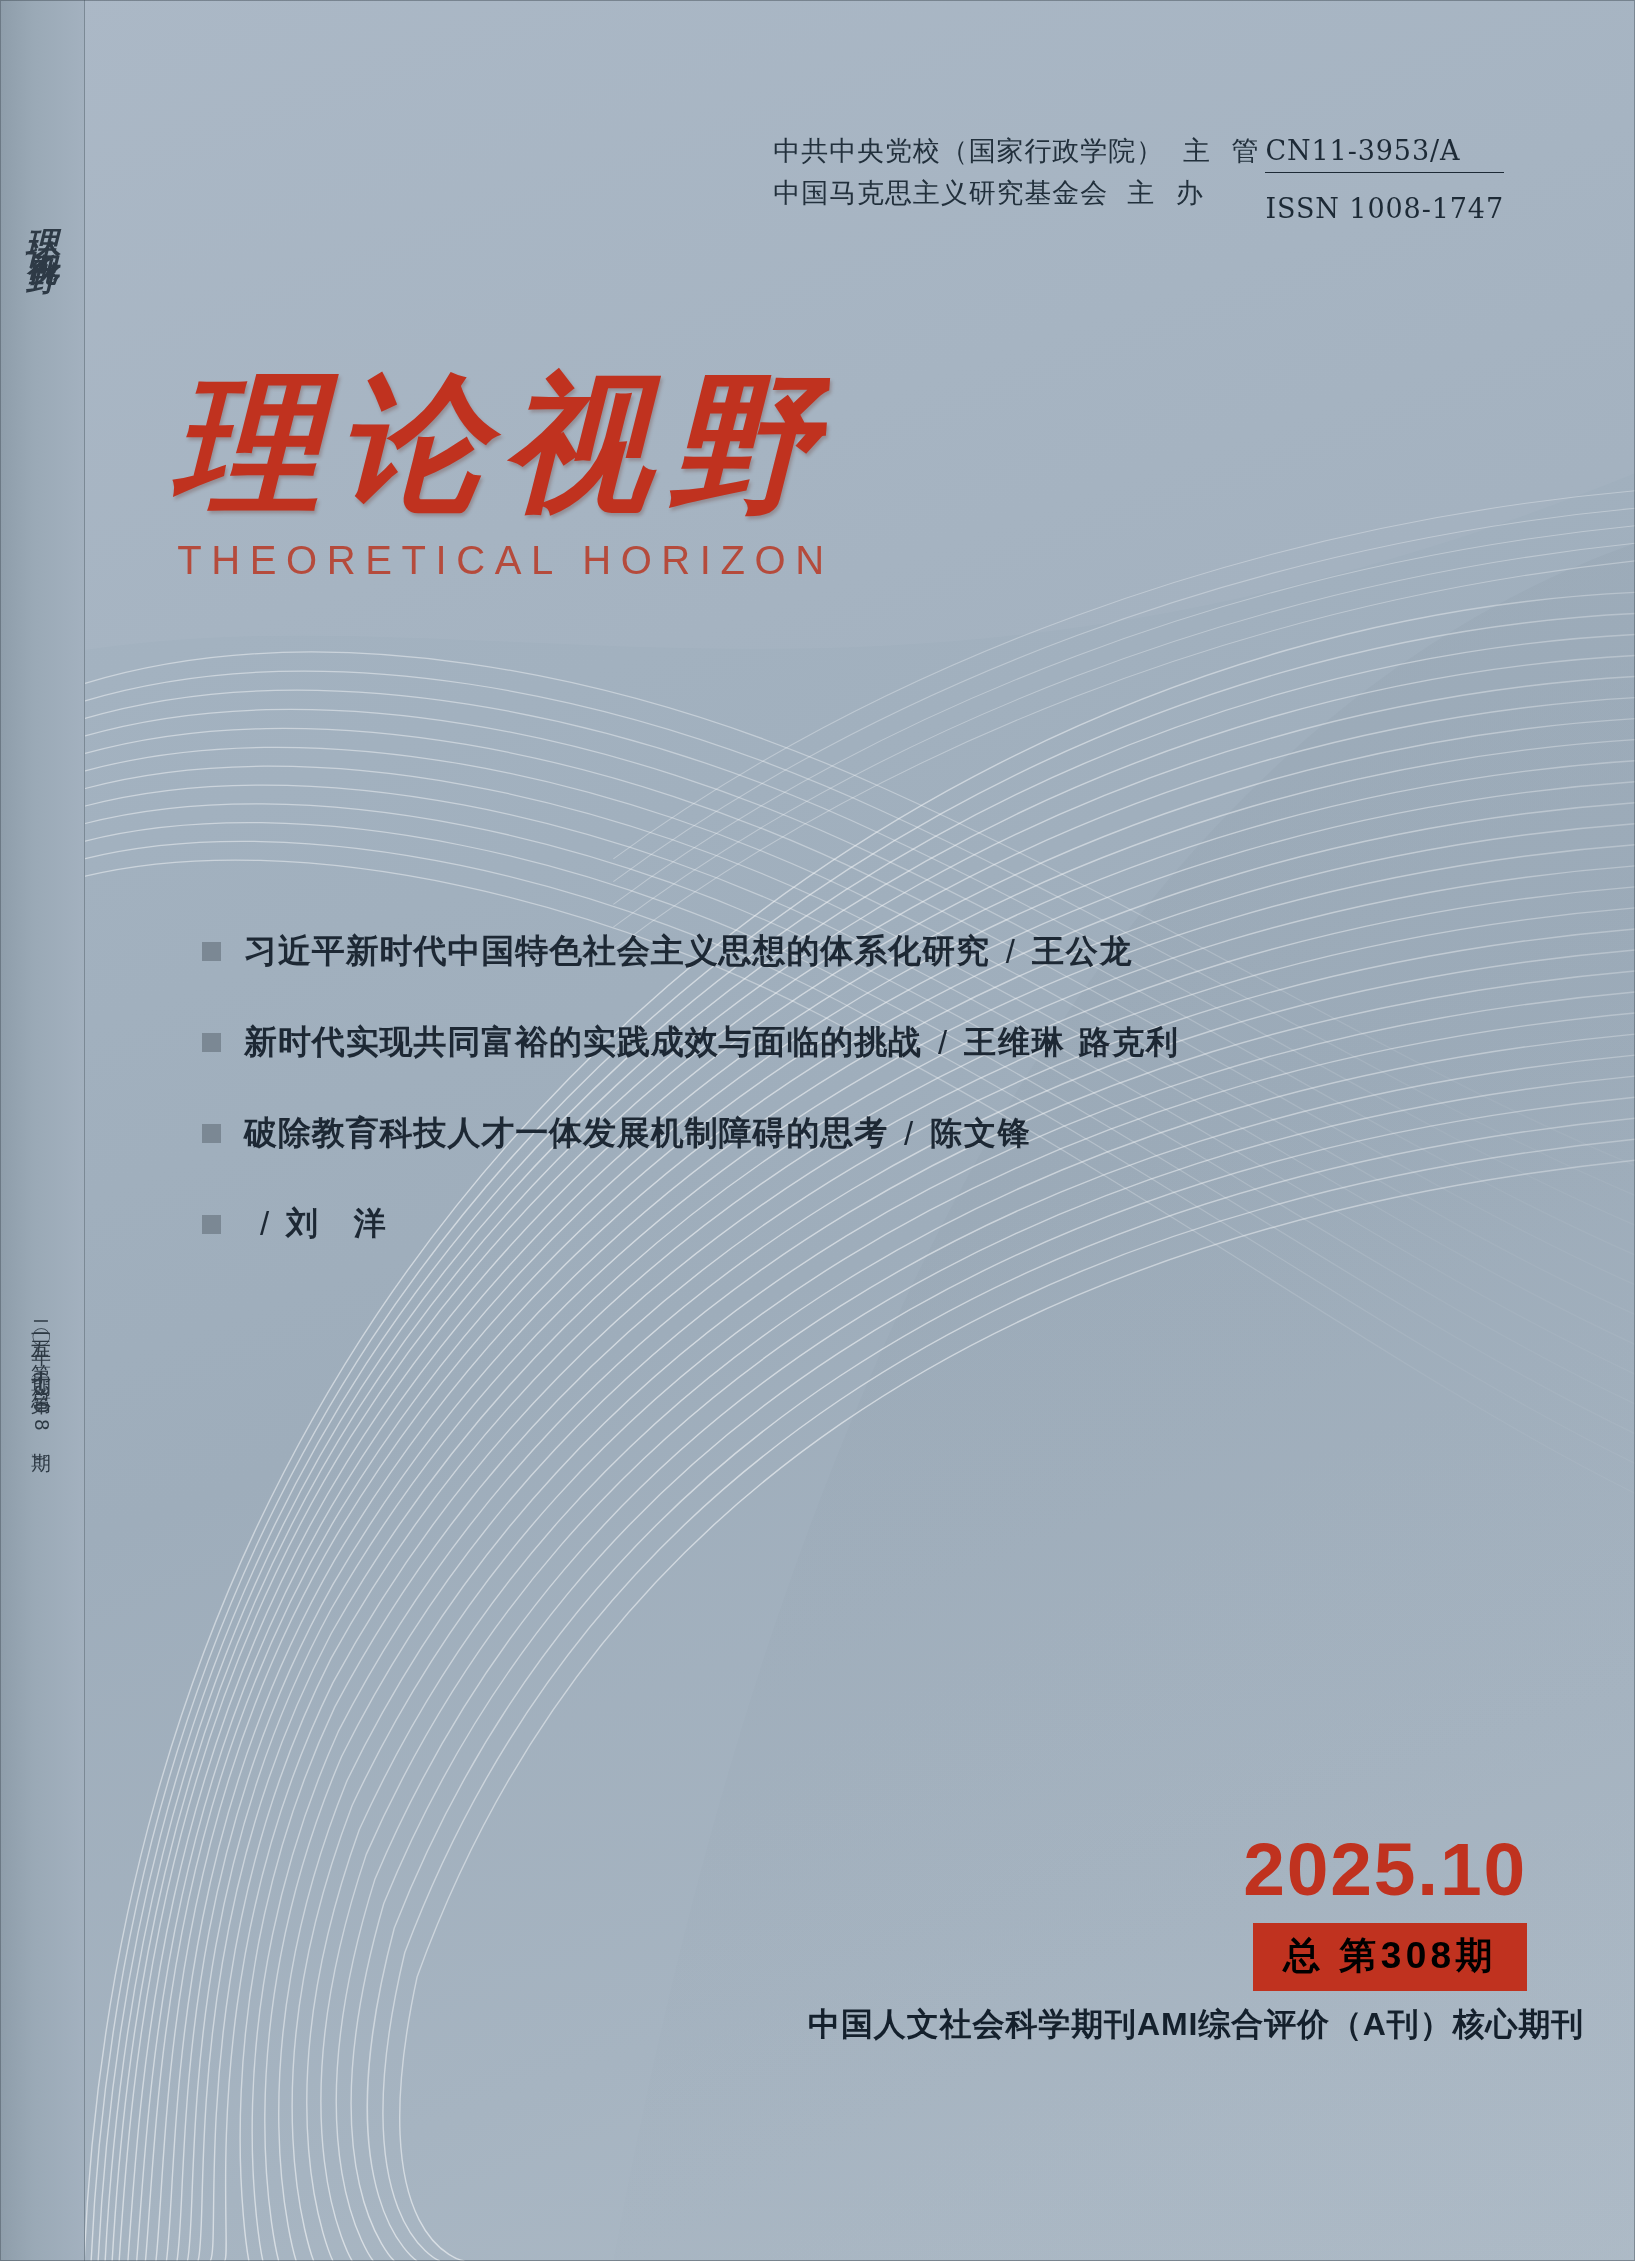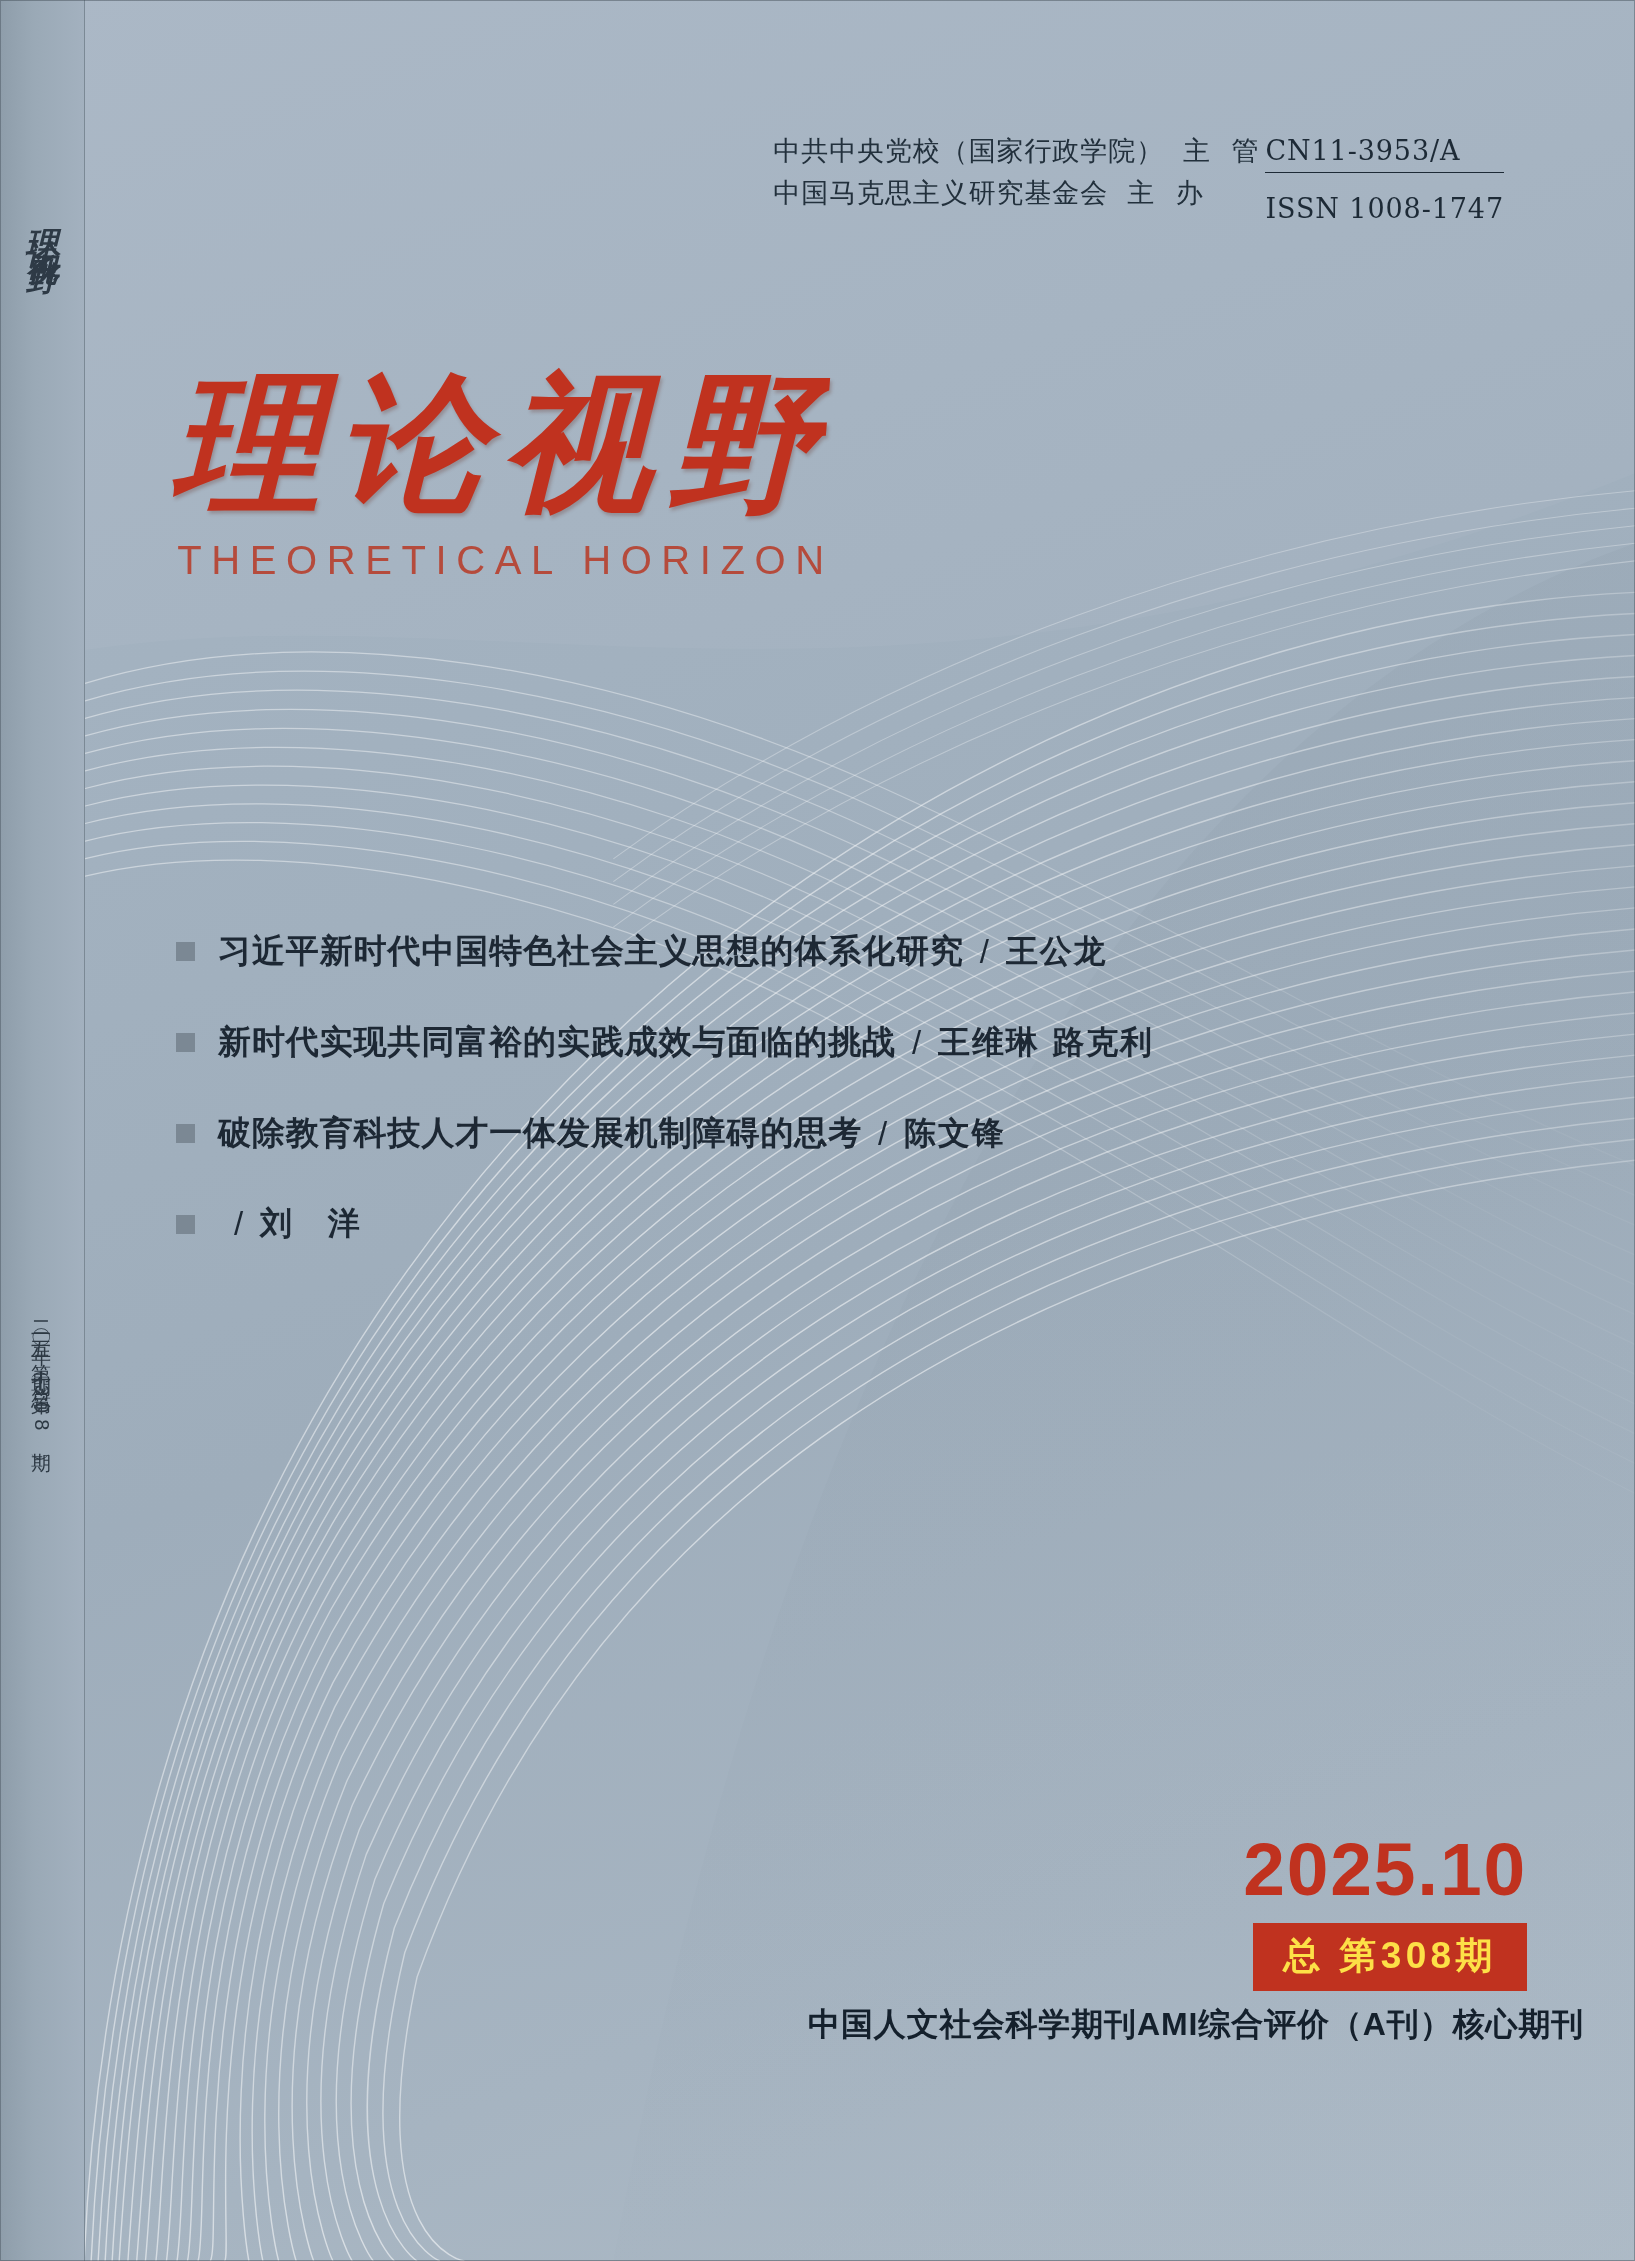--- a/index.html
+++ b/index.html
@@ -138,21 +138,21 @@
     font-size: 40px;
     font-weight: 400;
     letter-spacing: 9.6px;
     color: #b54b3c;
     white-space: nowrap;
   }
 
   
   .toc {
     position: absolute;
-    left: 176px;
+    left: 202px;
     top: 929px;
     width: 1271px;
   }
   .toc-item {
     display: flex;
     align-items: center;
     margin-bottom: 46px;
   }
   .toc-bullet {
     width: 19px;
@@ -195,21 +195,21 @@
     font-weight: 700;
     font-size: 75px;
     line-height: 1;
     color: #c0321f;
     letter-spacing: 1.8px;
   }
   .issue-number {
     display: inline-block;
     margin-top: 16px;
     background: #c0321f;
-    color: #fde047;
+    color: #000000;
     font-family: "Liberation Sans", sans-serif;
     font-weight: 700;
     font-size: 37px;
     letter-spacing: 4.4px;
     padding: 8px 30px 9.6px 30px;
   }
   .badge-line {
     margin-top: 17.5px;
     font-family: "Liberation Sans", sans-serif;
     font-weight: 700;

